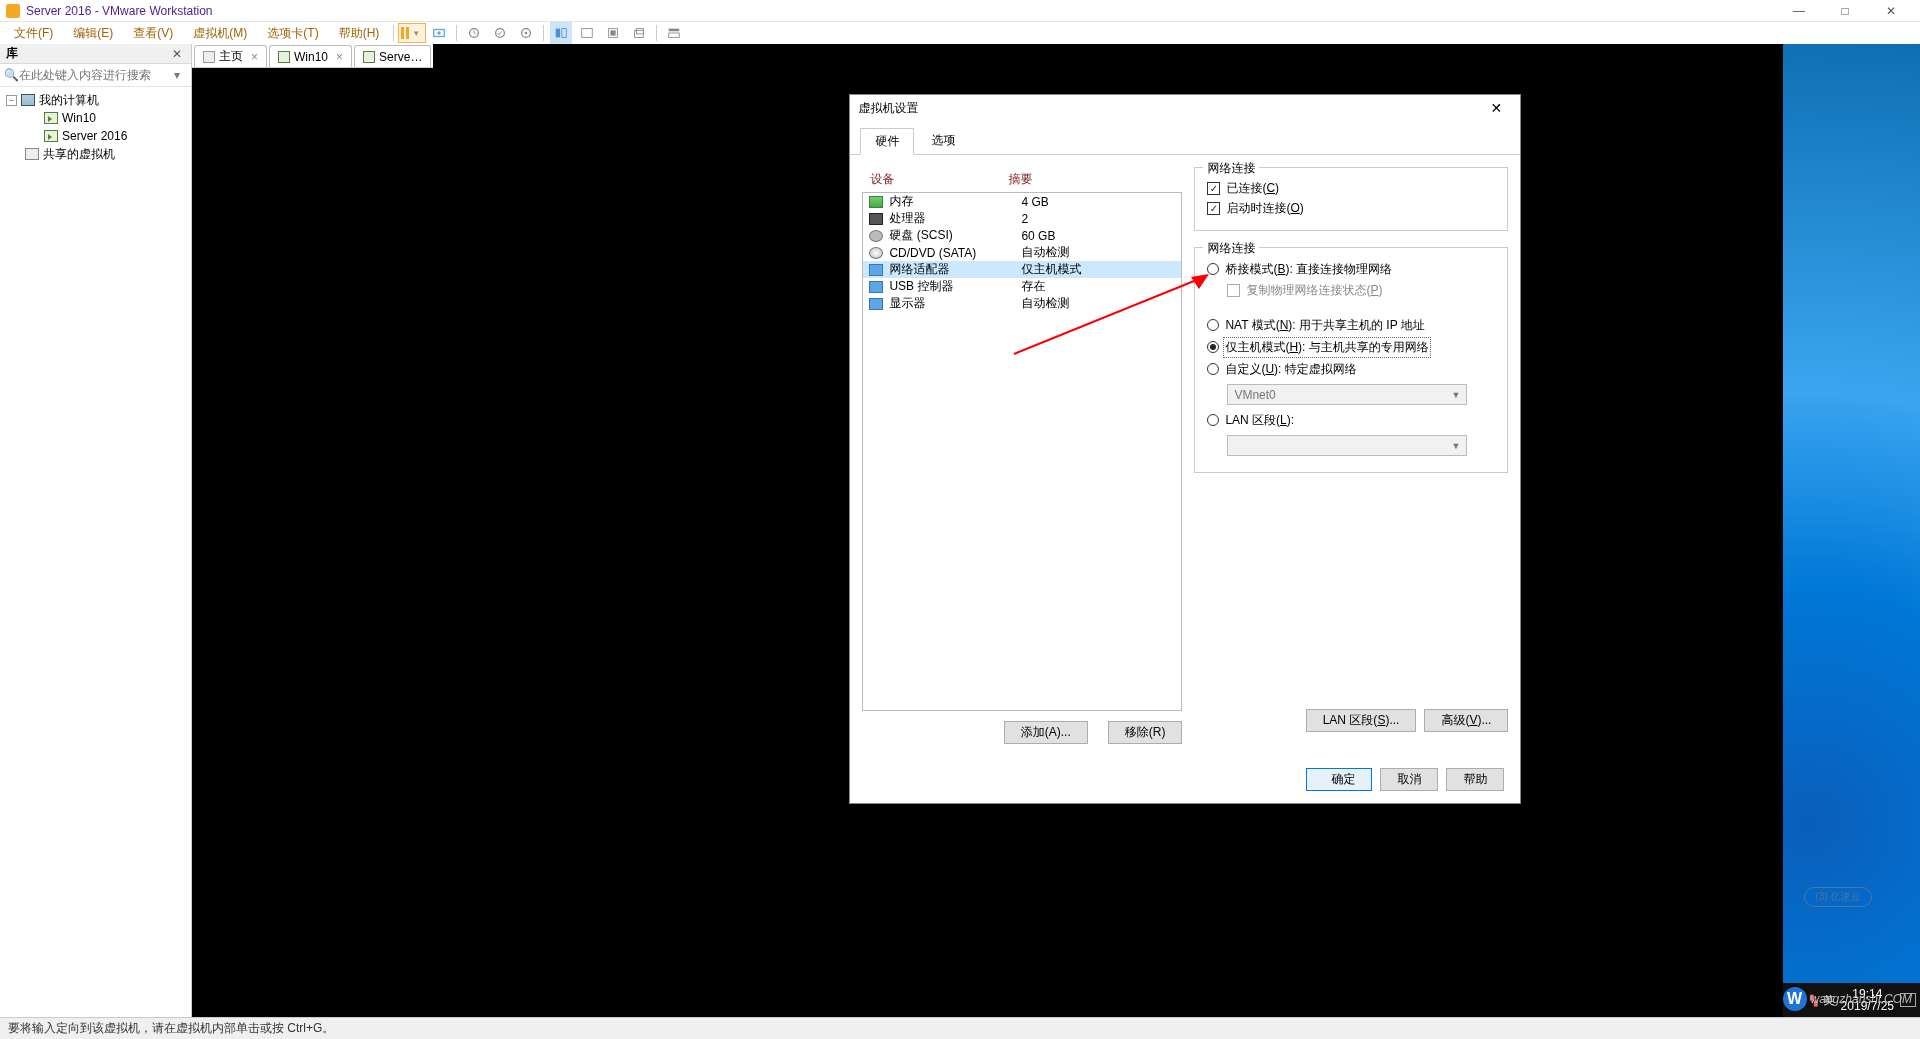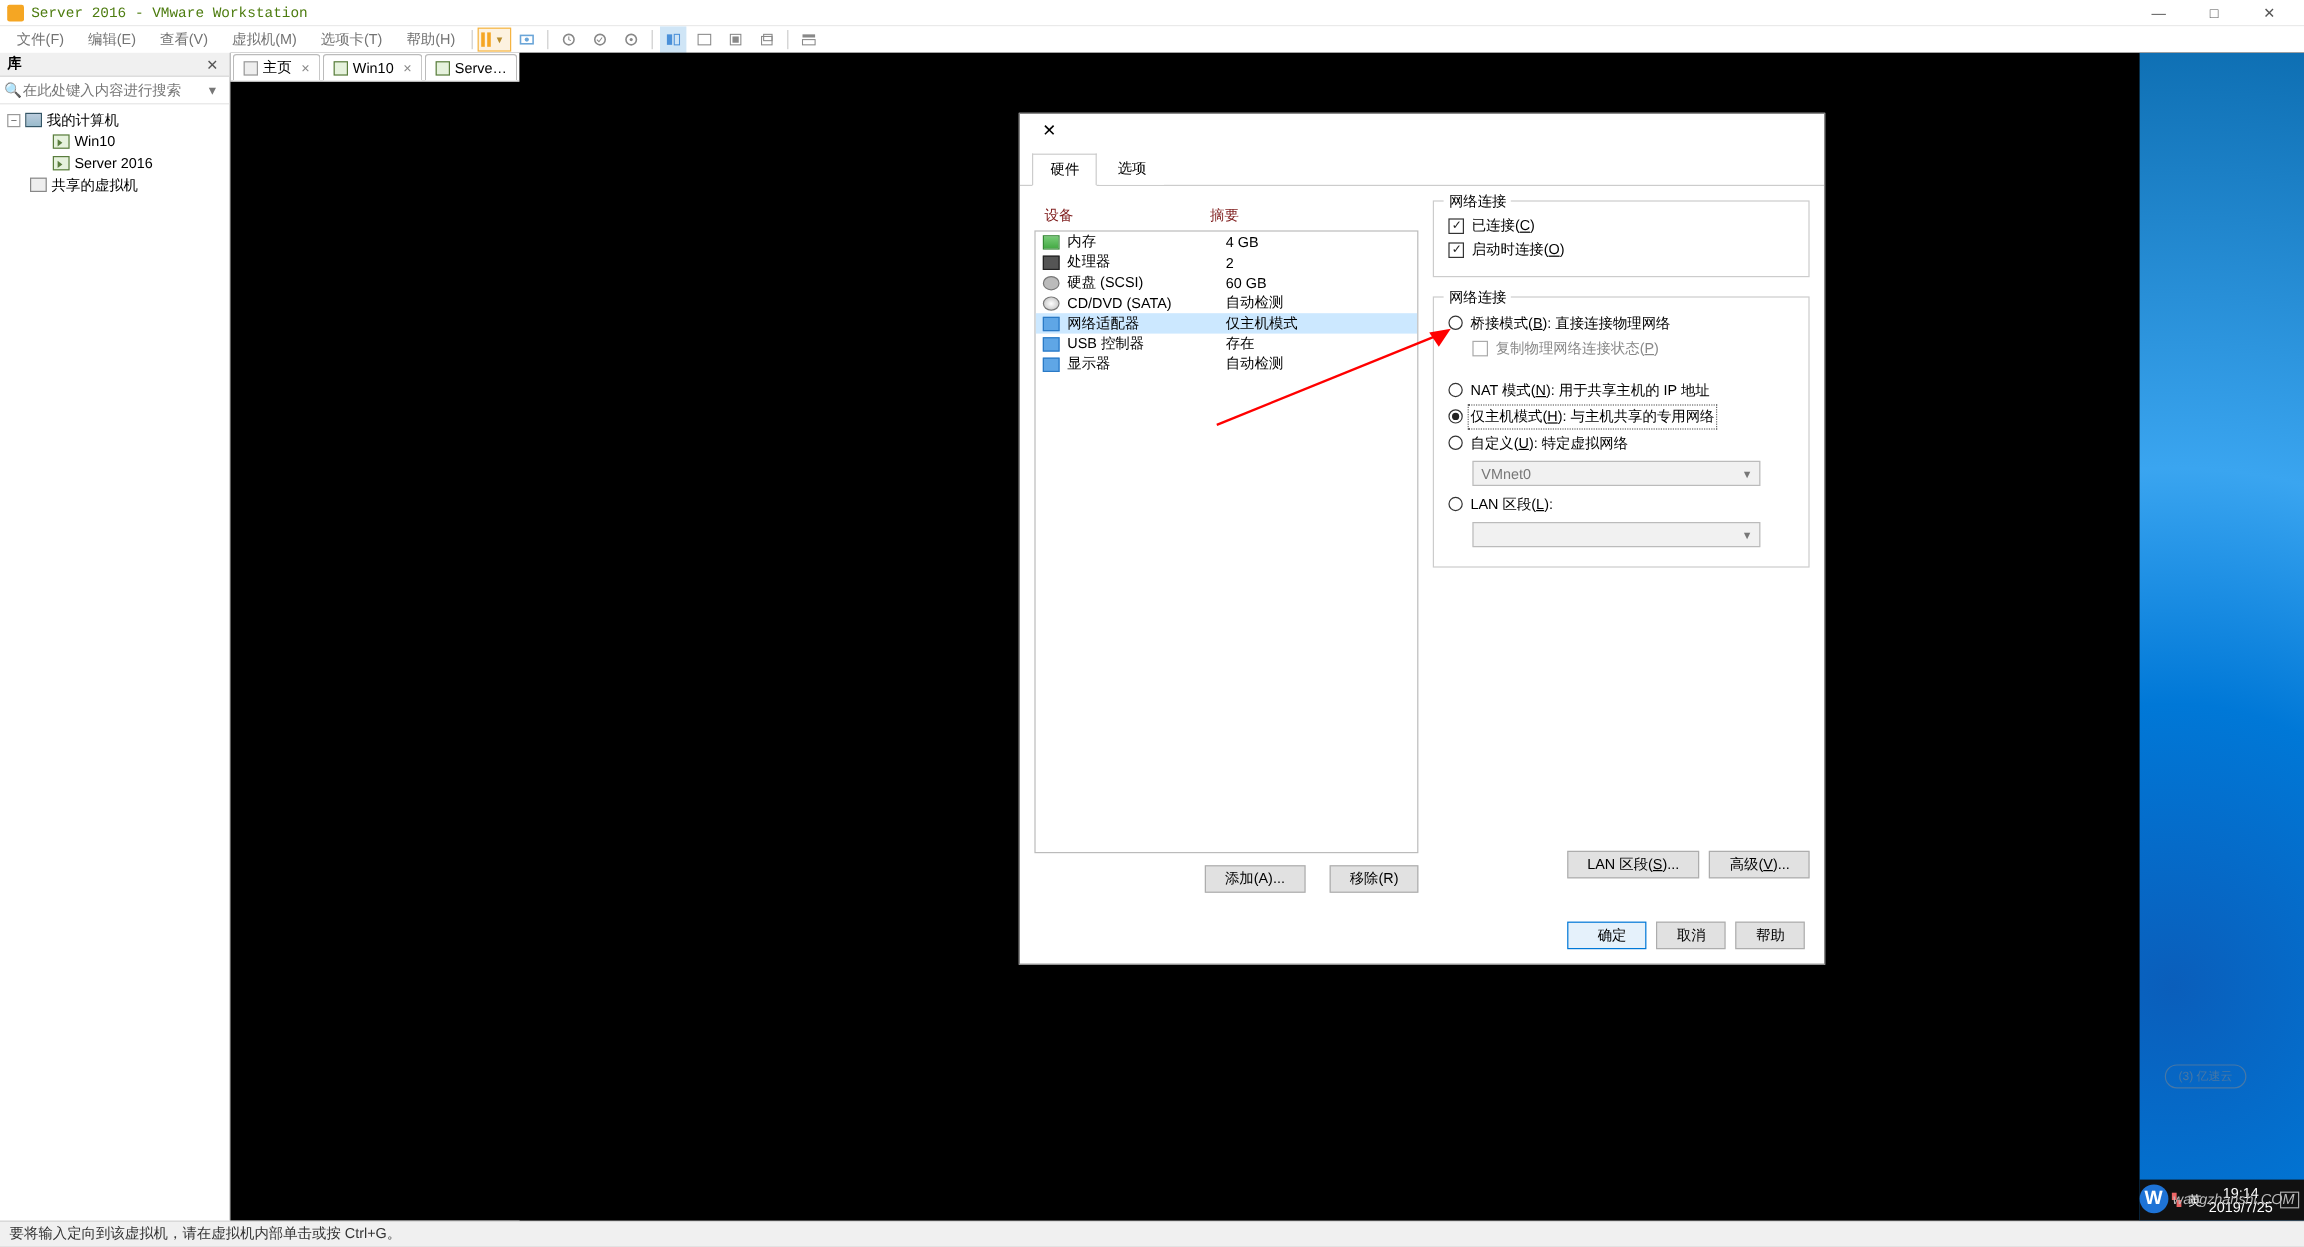--- a/index.html
+++ b/index.html
@@ -1,26 +1,26 @@
 <!DOCTYPE html>
 <html><head>
 <meta charset="utf-8">
 <style>
 * { box-sizing: border-box; margin: 0; padding: 0; font-family: "Microsoft YaHei", "Segoe UI", Tahoma, sans-serif; font-size: 12px; }
 body { width: 1920px; height: 1039px; background: #fff; overflow: hidden; position: relative; }
 
 
 .titlebar { height: 22px; display: flex; align-items: center; padding: 0 6px; background: #fff; border-bottom: 1px solid #e5e5e5; }
 .titlebar .app-icon { width: 14px; height: 14px; background: #f5a623; border-radius: 2px; margin-right: 6px; }
-.titlebar .title { flex: 1; color: #4d7c0f; font-family: Liberation Mono, monospace; }
+.titlebar .title { flex: 1; color: #4c1d95; }
 .titlebar .winbtn { width: 46px; height: 22px; text-align: center; line-height: 22px; color: #555; }
 
 
 .menubar { height: 22px; display: flex; align-items: center; padding: 0 4px; background: #fff; }
-.menubar .menu-item { padding: 2px 10px; color: #737373; cursor: default; }
+.menubar .menu-item { padding: 2px 10px; color: #a16207; cursor: default; }
 .menubar .sep { width: 1px; height: 16px; background: #ccc; margin: 0 4px; }
 .menubar .tb-icon { width: 22px; height: 22px; display: flex; align-items: center; justify-content: center; margin: 0 2px; color: #555; }
 .menubar .tb-icon svg { width: 14px; height: 14px; }
 .menubar .play-group { display: flex; align-items: center; background: #fdf2e0; border: 1px solid #f5b442; height: 20px; padding: 0 2px; }
 .menubar .pause { display: flex; gap: 2px; }
 .menubar .pause span { width: 3px; height: 12px; background: #f5a623; }
 
 
 .main { display: flex; height: calc(100% - 44px - 22px); }
 .sidebar { width: 192px; background: #fff; border-right: 1px solid #ccc; display: flex; flex-direction: column; }
@@ -261,20 +261,21 @@
         <div class="clock">
           <div>19:14</div>
           <div>2019/7/25</div>
         </div>
         <span class="noti"></span>
       </div>
       <div class="wm-yi">(3) 亿速云</div>
 
       <div class="dialog">
         <div class="dlg-title">
+          <span class="t">虚拟机设置</span>
           <span class="x">✕</span>
         </div>
         <div class="dlg-tabs">
           <div class="dlg-tab active">硬件</div>
           <div class="dlg-tab">选项</div>
         </div>
         <div class="dlg-body">
           <div class="hw-list-wrap">
             <div class="hw-hdr">
               <span class="c1">设备</span>

